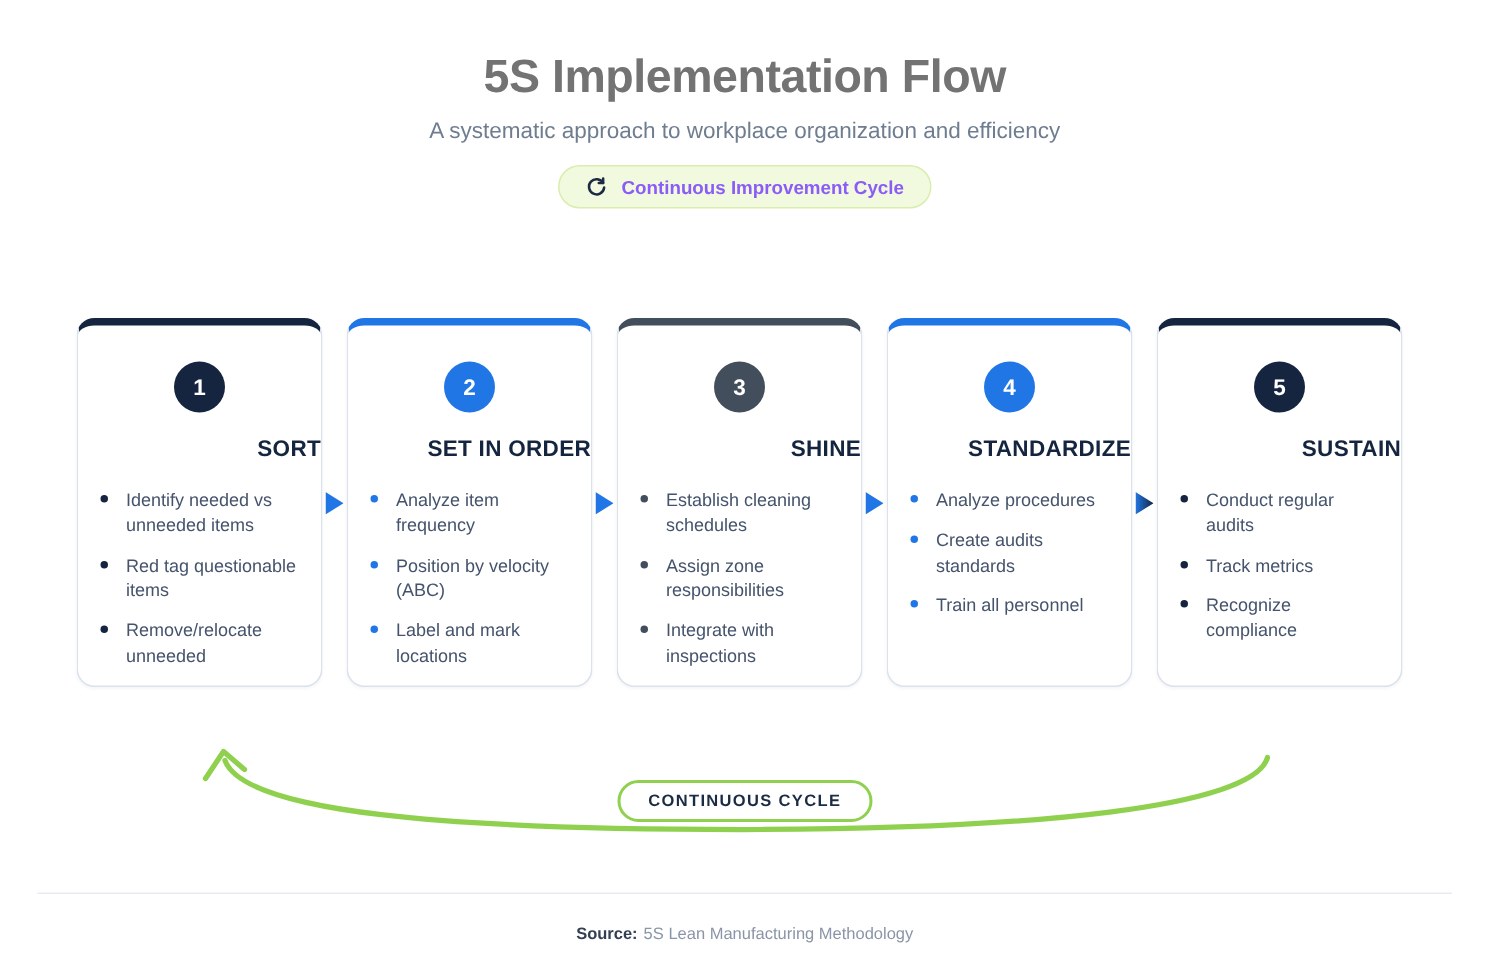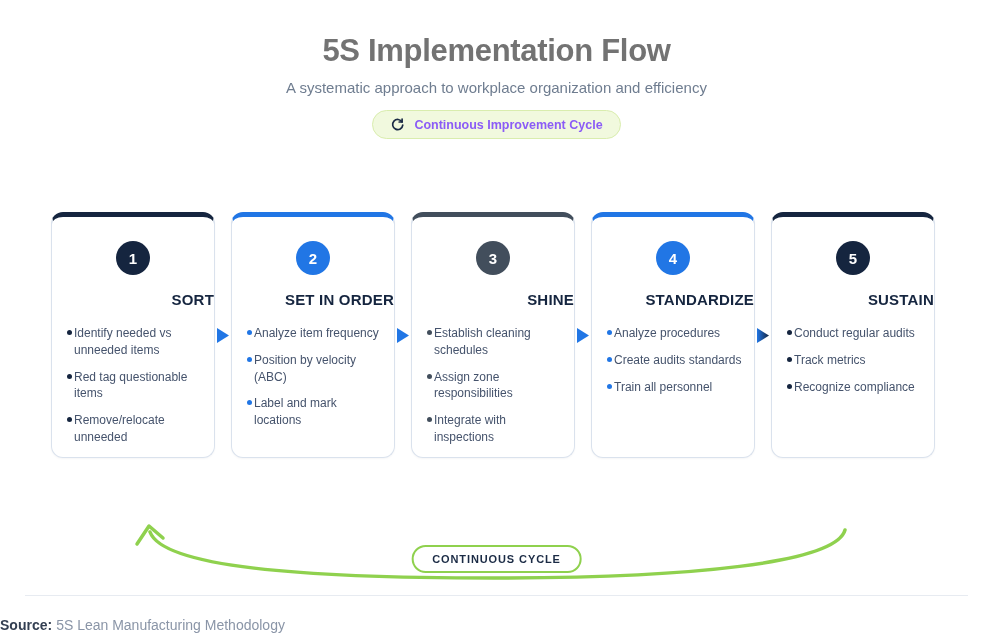--- a/index.html
+++ b/index.html
@@ -23,34 +23,34 @@
     width:164px;box-sizing:border-box;background:#fff;
     border:1px solid #DAE2ED;border-top:5px solid #15253F;border-radius:12px;
     box-shadow:0 1px 2px rgba(20,35,60,0.04);
   }
   .num{
     width:34px;height:34px;border-radius:50%;color:#fff;font-weight:700;font-size:15px;
     display:flex;align-items:center;justify-content:center;margin:24px auto 0;
   }
   .card-title{text-align:right;font-size:15px;font-weight:700;color:#15253F;margin-top:16px;letter-spacing:0.2px;}
   .card ul{list-style:none;margin:17px 0 0;padding:0 10px 0 15px;}
-  .card li{display:flex;gap:2px;font-size:12px;color:#45536C;line-height:1.4;margin-bottom:10px;}
+  .card li{display:flex;gap:12px;font-size:12px;color:#45536C;line-height:1.4;margin-bottom:10px;}
   .dot{width:5px;height:5px;border-radius:50%;flex:none;margin-top:5px;}
   .step-arrow{align-self:center;flex:none;width:12px;height:15px;}
   
-  .cycle-wrap{position:absolute;top:517px;left:0;width:993px;height:78px;}
+  .cycle-wrap{position:absolute;top:492px;left:0;width:993px;height:78px;}
   .cycle-wrap svg{position:absolute;left:0;top:0;}
   .cycle-badge{
     position:absolute;left:50%;transform:translateX(-50%);top:28px;
     background:#fff;border:2px solid #8FD14E;border-radius:16px;
     padding:6px 19px;font-size:11px;font-weight:700;letter-spacing:0.9px;color:#1B2B45;white-space:nowrap;
   }
   
   .divider{position:absolute;top:595px;left:25px;right:25px;height:1px;background:#E7EBF1;}
-  .footer{position:absolute;top:617px;left:0;width:100%;font-size:14px;color:#8A95A7;}
+  .footer{position:absolute;top:617px;left:0;width:100%;text-align:center;font-size:11px;color:#8A95A7;}
   .src-label{font-weight:700;color:#333F52;margin-right:4px;}
 </style>
 </head>
 <body>
 
 <div class="canvas">
 
   <div class="header">
     <h1 class="title">5S Implementation Flow</h1>
     <div class="subtitle">A systematic approach to workplace organization and efficiency</div>

